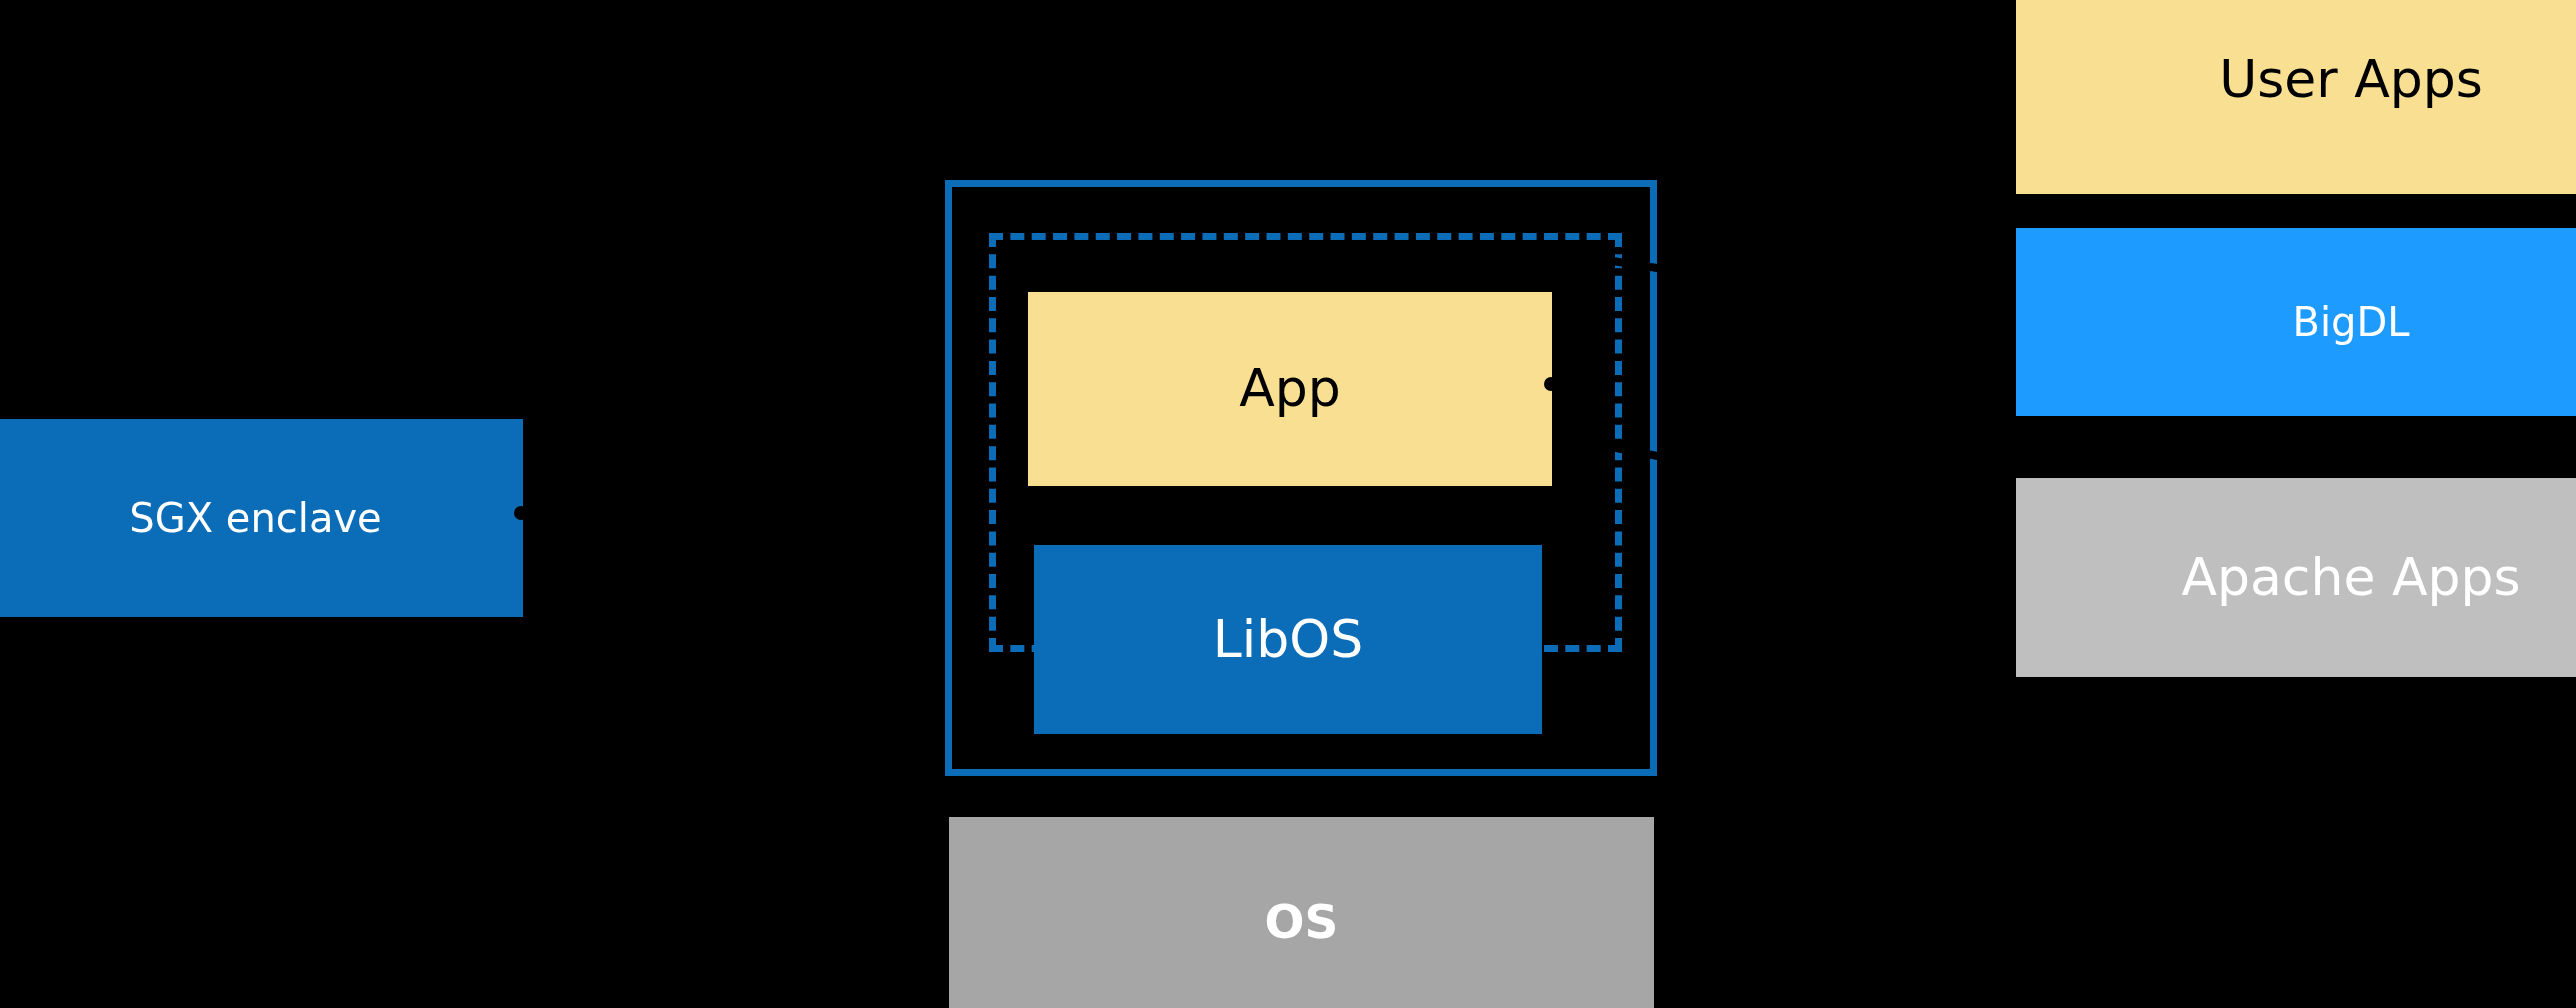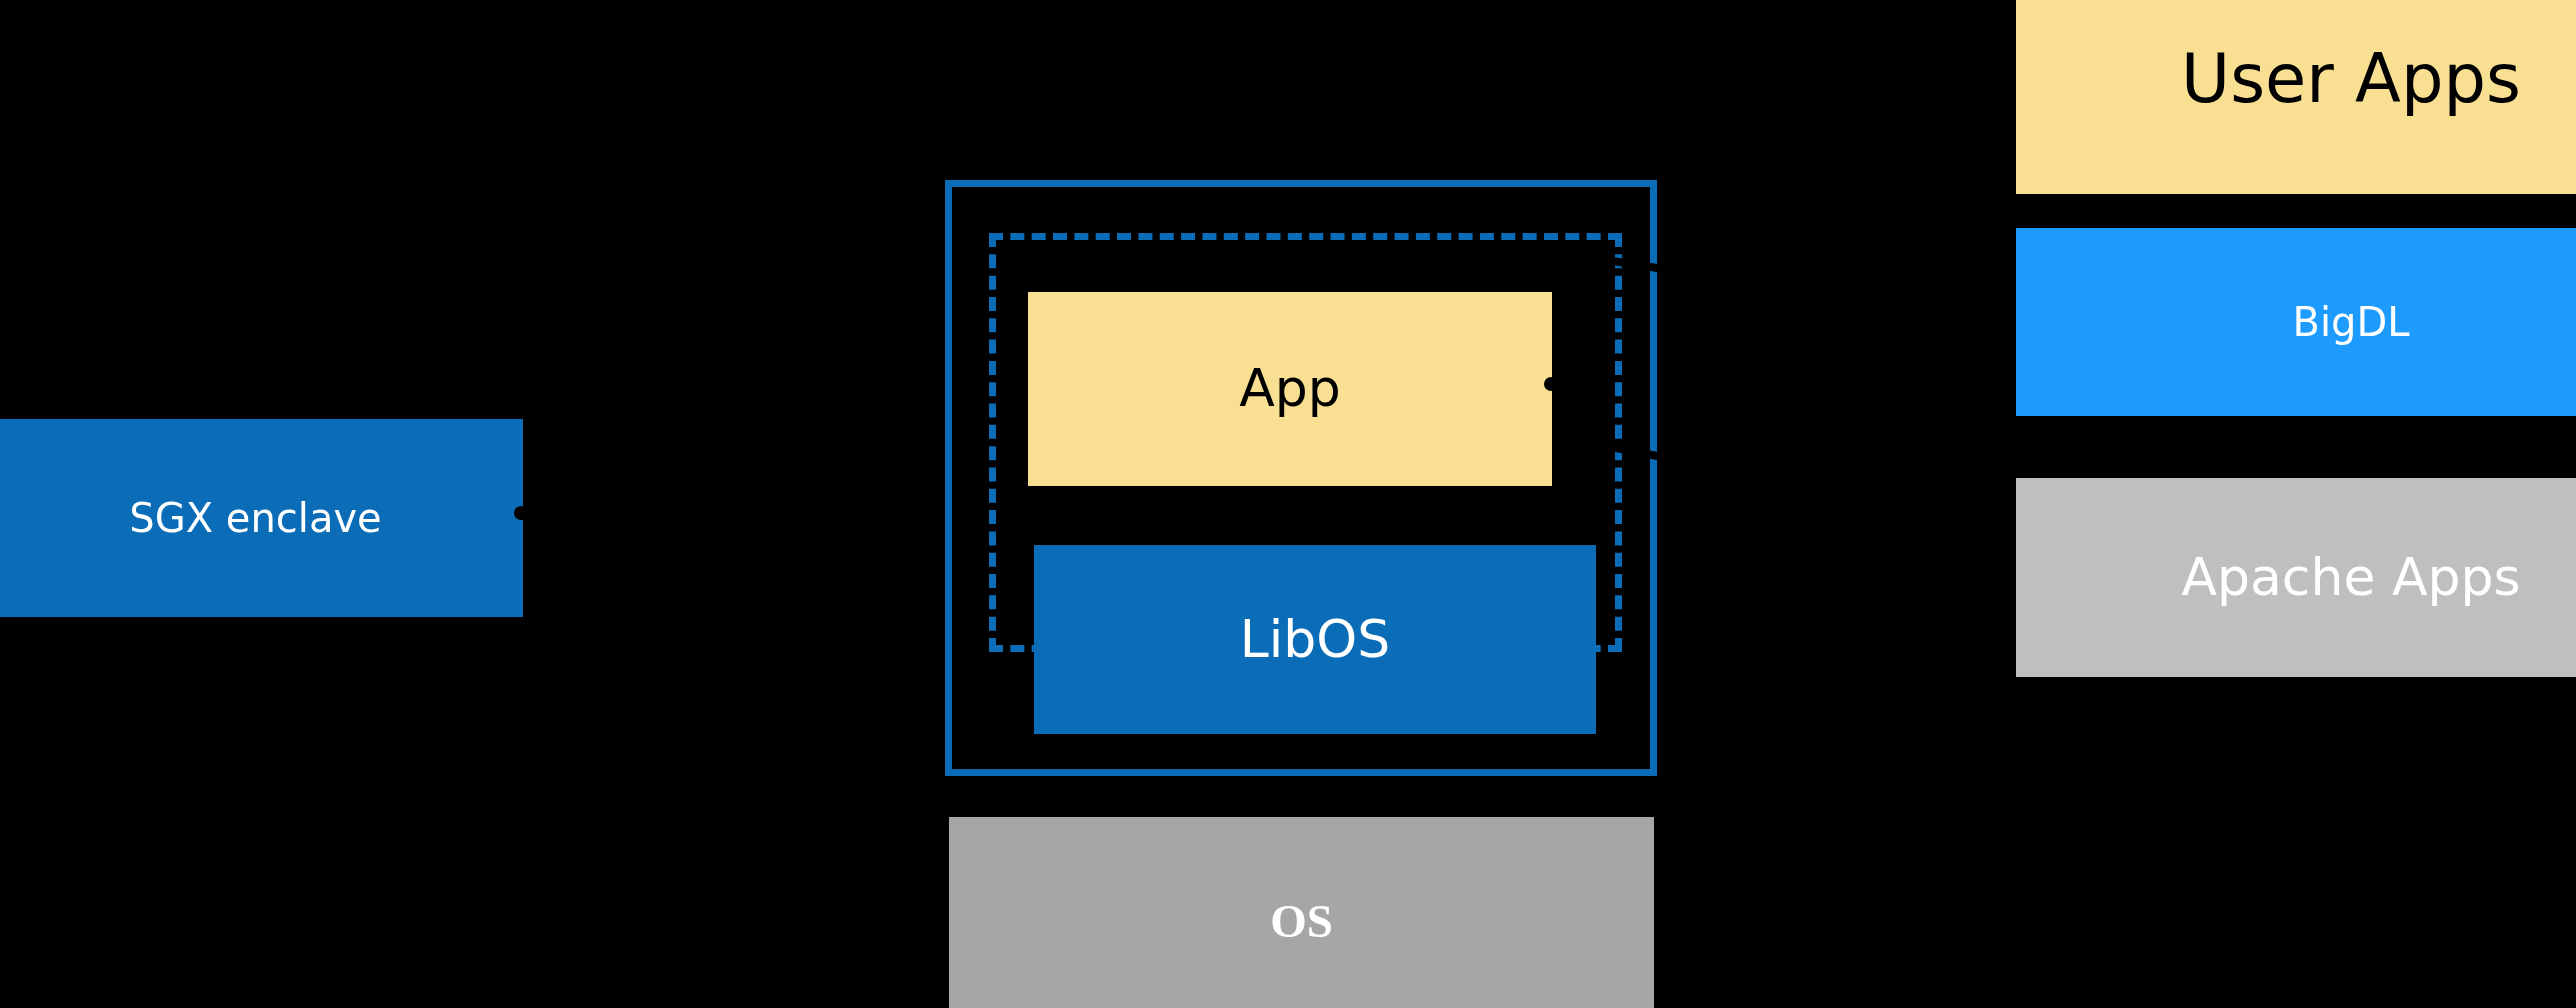--- a/index.html
+++ b/index.html
@@ -76,21 +76,21 @@
   }
   #app-box .box-label {
     color: #000000;
     font-size: 52px;
   }
 
   
   #libos-box {
     left: 1034px;
     top: 545px;
-    width: 562px;
+    width: 508px;
     height: 189px;
     background: #0B6CB8;
     text-align: center;
   }
   #libos-box .box-label {
     color: #FFFFFF;
     font-size: 52px;
   }
 
   
@@ -98,34 +98,33 @@
     left: 949px;
     top: 817px;
     width: 705px;
     height: 209px;
     background: #A6A6A6;
   }
   #os-box .box-label {
     color: #FFFFFF;
     font-size: 47px;
     font-weight: bold;
-    font-family: Liberation Serif, serif;
   }
 
   
   #user-apps-box {
     left: 2016px;
     top: -25px;
     width: 670px;
     height: 219px;
     background: #F8DF92;
   }
   #user-apps-box .box-label {
     color: #000000;
-    font-size: 67px;
+    font-size: 52px;
     padding-bottom: 10px;
   }
 
   #bigdl-box {
     left: 2016px;
     top: 228px;
     width: 670px;
     height: 188px;
     background: #1E9BFF;
   }

